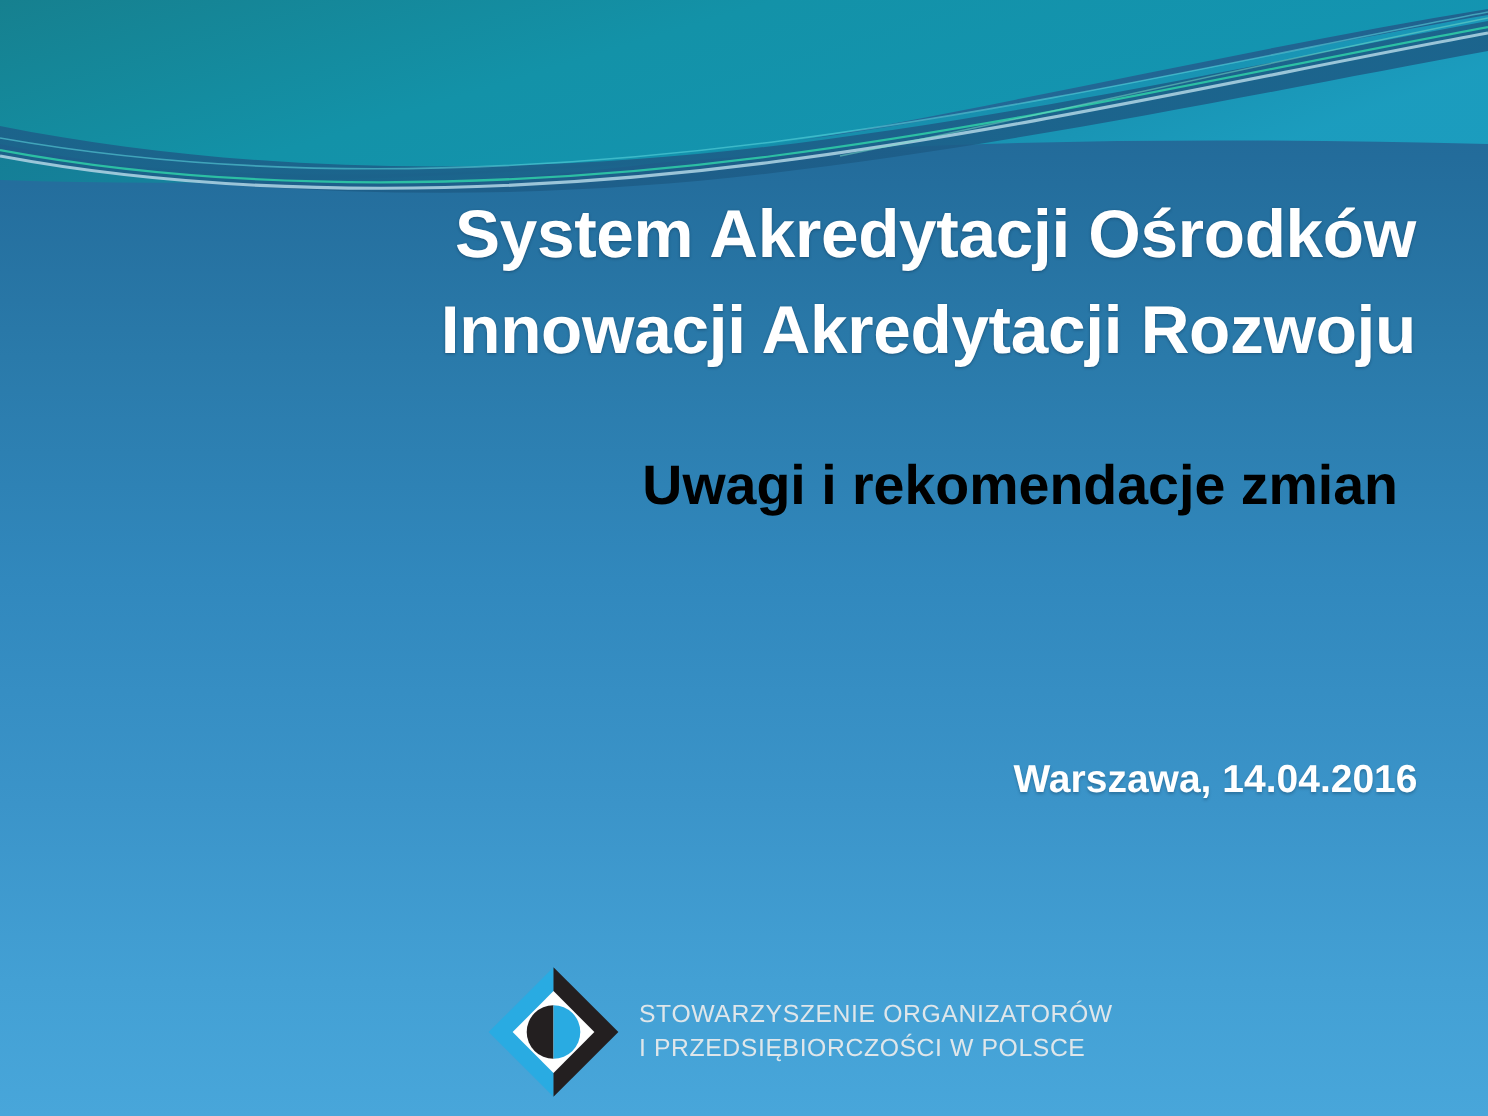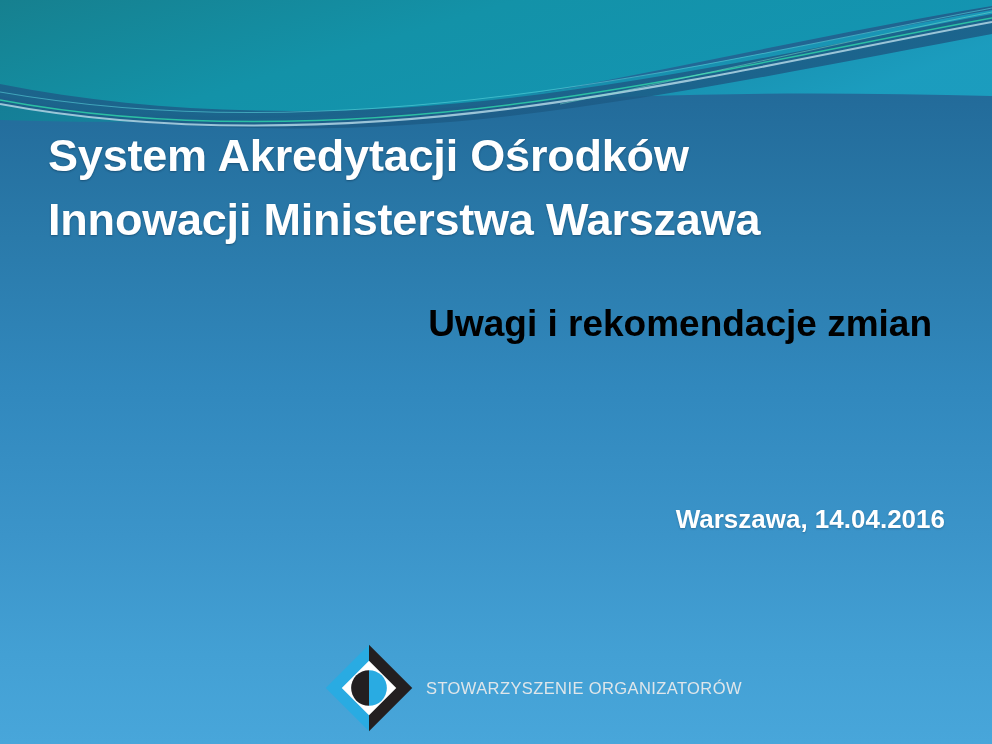--- a/index.html
+++ b/index.html
@@ -41,24 +41,24 @@
   .content {
     position: absolute;
     left: 0;
     top: 0;
     width: 992px;
     height: 744px;
   }
 
   .title {
     position: absolute;
-    left: 48px;
+    left: 72px;
     top: 124px;
     width: 872px;
-    text-align: left;
+    text-align: right;
     color: #ffffff;
     font-size: 45px;
     font-weight: bold;
     line-height: 1.43;
     letter-spacing: -0.2px;
     text-shadow: 0 1px 2px rgba(8, 40, 66, 0.45);
   }
   .title-line {
     display: block;
     white-space: nowrap;
@@ -174,21 +174,21 @@
              C685,82 850,44 992,18" fill="none" stroke="#2fd0a8" stroke-width="1.5" opacity="0.85"></path>
     <path d="M0,92 C170,122 350,116 520,94
              C690,72 855,34 992,8" fill="none" stroke="#5fd8e0" stroke-width="1.1" opacity="0.55"></path>
     <path d="M560,104 C690,78 850,40 992,12" fill="none" stroke="#79e0c9" stroke-width="1" opacity="0.5"></path>
   </svg>
 
   <div class="content">
 
     <div class="title">
       <span class="title-line">System Akredytacji Ośrodków</span>
-      <span class="title-line">Innowacji Ministerstwa Warszawa</span>
+      <span class="title-line">Innowacji Akredytacji Rozwoju</span>
     </div>
 
     <div class="subtitle">Uwagi i rekomendacje zmian</div>
 
 
     <div class="date">Warszawa, 14.04.2016</div>
 
     <div class="logo-block">
 
       <svg class="logo-mark" viewBox="0 0 100 100">
@@ -199,18 +199,19 @@
 
         <path d="M50,21 L79,50 L50,79 L21,50 Z" fill="#ffffff"></path>
 
         <path d="M50,31 A19,19 0 0,0 50,69 Z" fill="#231f20"></path>
 
         <path d="M50,31 A19,19 0 0,1 50,69 Z" fill="#29abe2"></path>
       </svg>
 
       <div class="logo-text">
         <span>STOWARZYSZENIE ORGANIZATORÓW</span>
+        <span>I PRZEDSIĘBIORCZOŚCI W POLSCE</span>
       </div>
 
     </div>
 
   </div>
 </div>
 
 </body></html>

